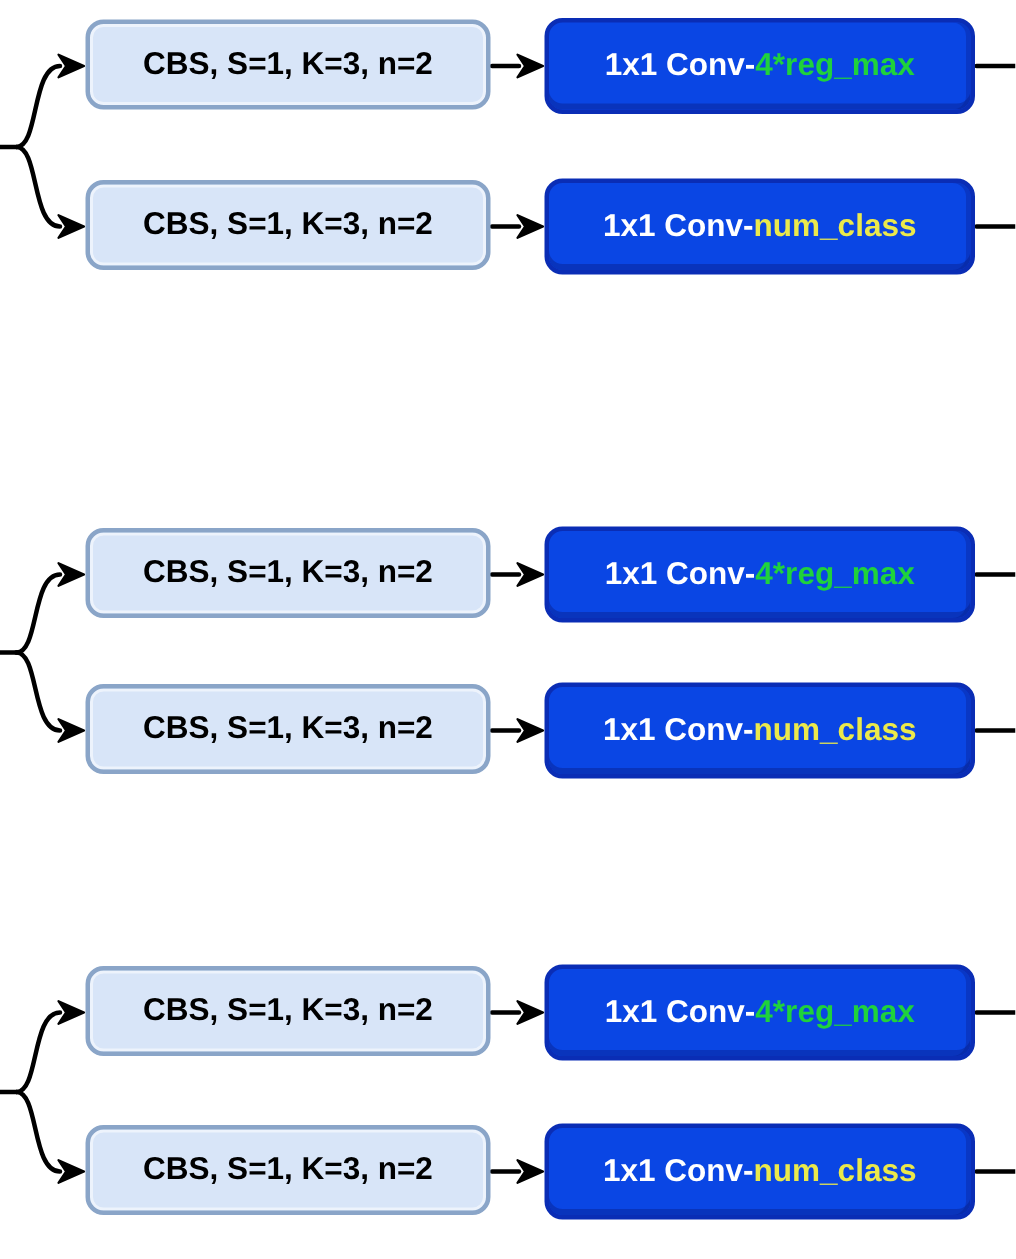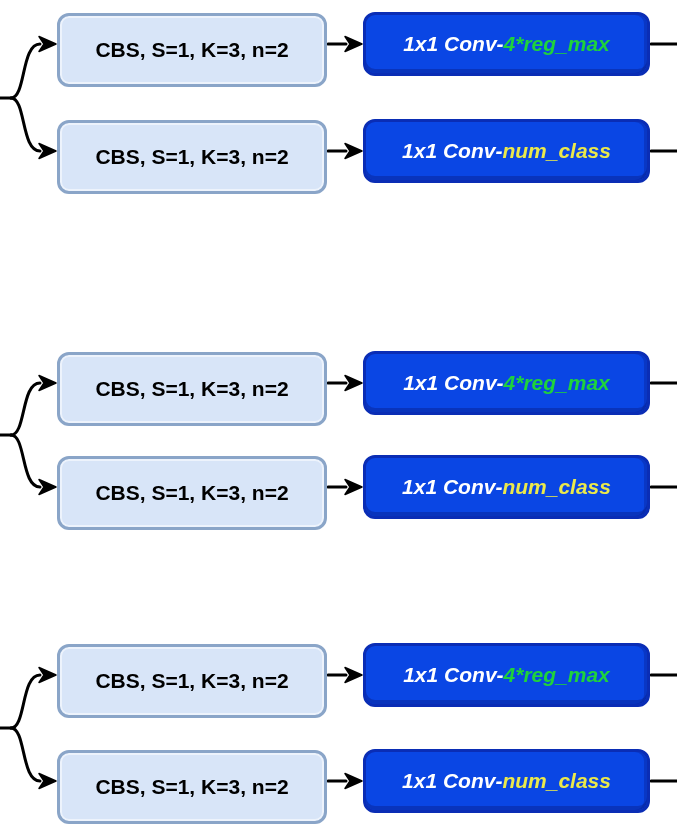--- a/index.html
+++ b/index.html
@@ -42,35 +42,34 @@
     align-items: center;
     justify-content: center;
     border-radius: 12px;
     font-weight: bold;
     font-size: 21px;
     white-space: nowrap;
   }
   .cbs-box {
     left: 57px;
     width: 270px;
-    height: 74px;
+    height: 60px;
     background: var(--cbs-fill, #d8e5f8);
     border: 3.5px solid var(--cbs-border, #8aa5c8);
     box-shadow: inset 0 0 0 2px rgba(255,255,255,0.55);
     color: var(--cbs-text, #000000);
   }
   .conv-box {
     left: 363px;
     width: 287px;
     height: 64px;
     background: var(--conv-fill, #0a46e4);
     border: 3px solid var(--conv-border, #0a2db5);
     box-shadow: inset 0 -4px 0 rgba(8, 30, 140, 0.45), inset -3px 0 0 rgba(8, 30, 140, 0.35);
     color: var(--conv-text, #ffffff);
-    font-style: italic;
   }
   .suffix-green { color: var(--reg-max-text, #1fd23c); }
   .suffix-yellow { color: var(--num-class-text, #ebe94b); }
 </style>
 </head>
 <body>
 
 <div class="canvas">
 
   <svg class="connector-layer" viewBox="0 0 677 839" xmlns="http://www.w3.org/2000/svg">

